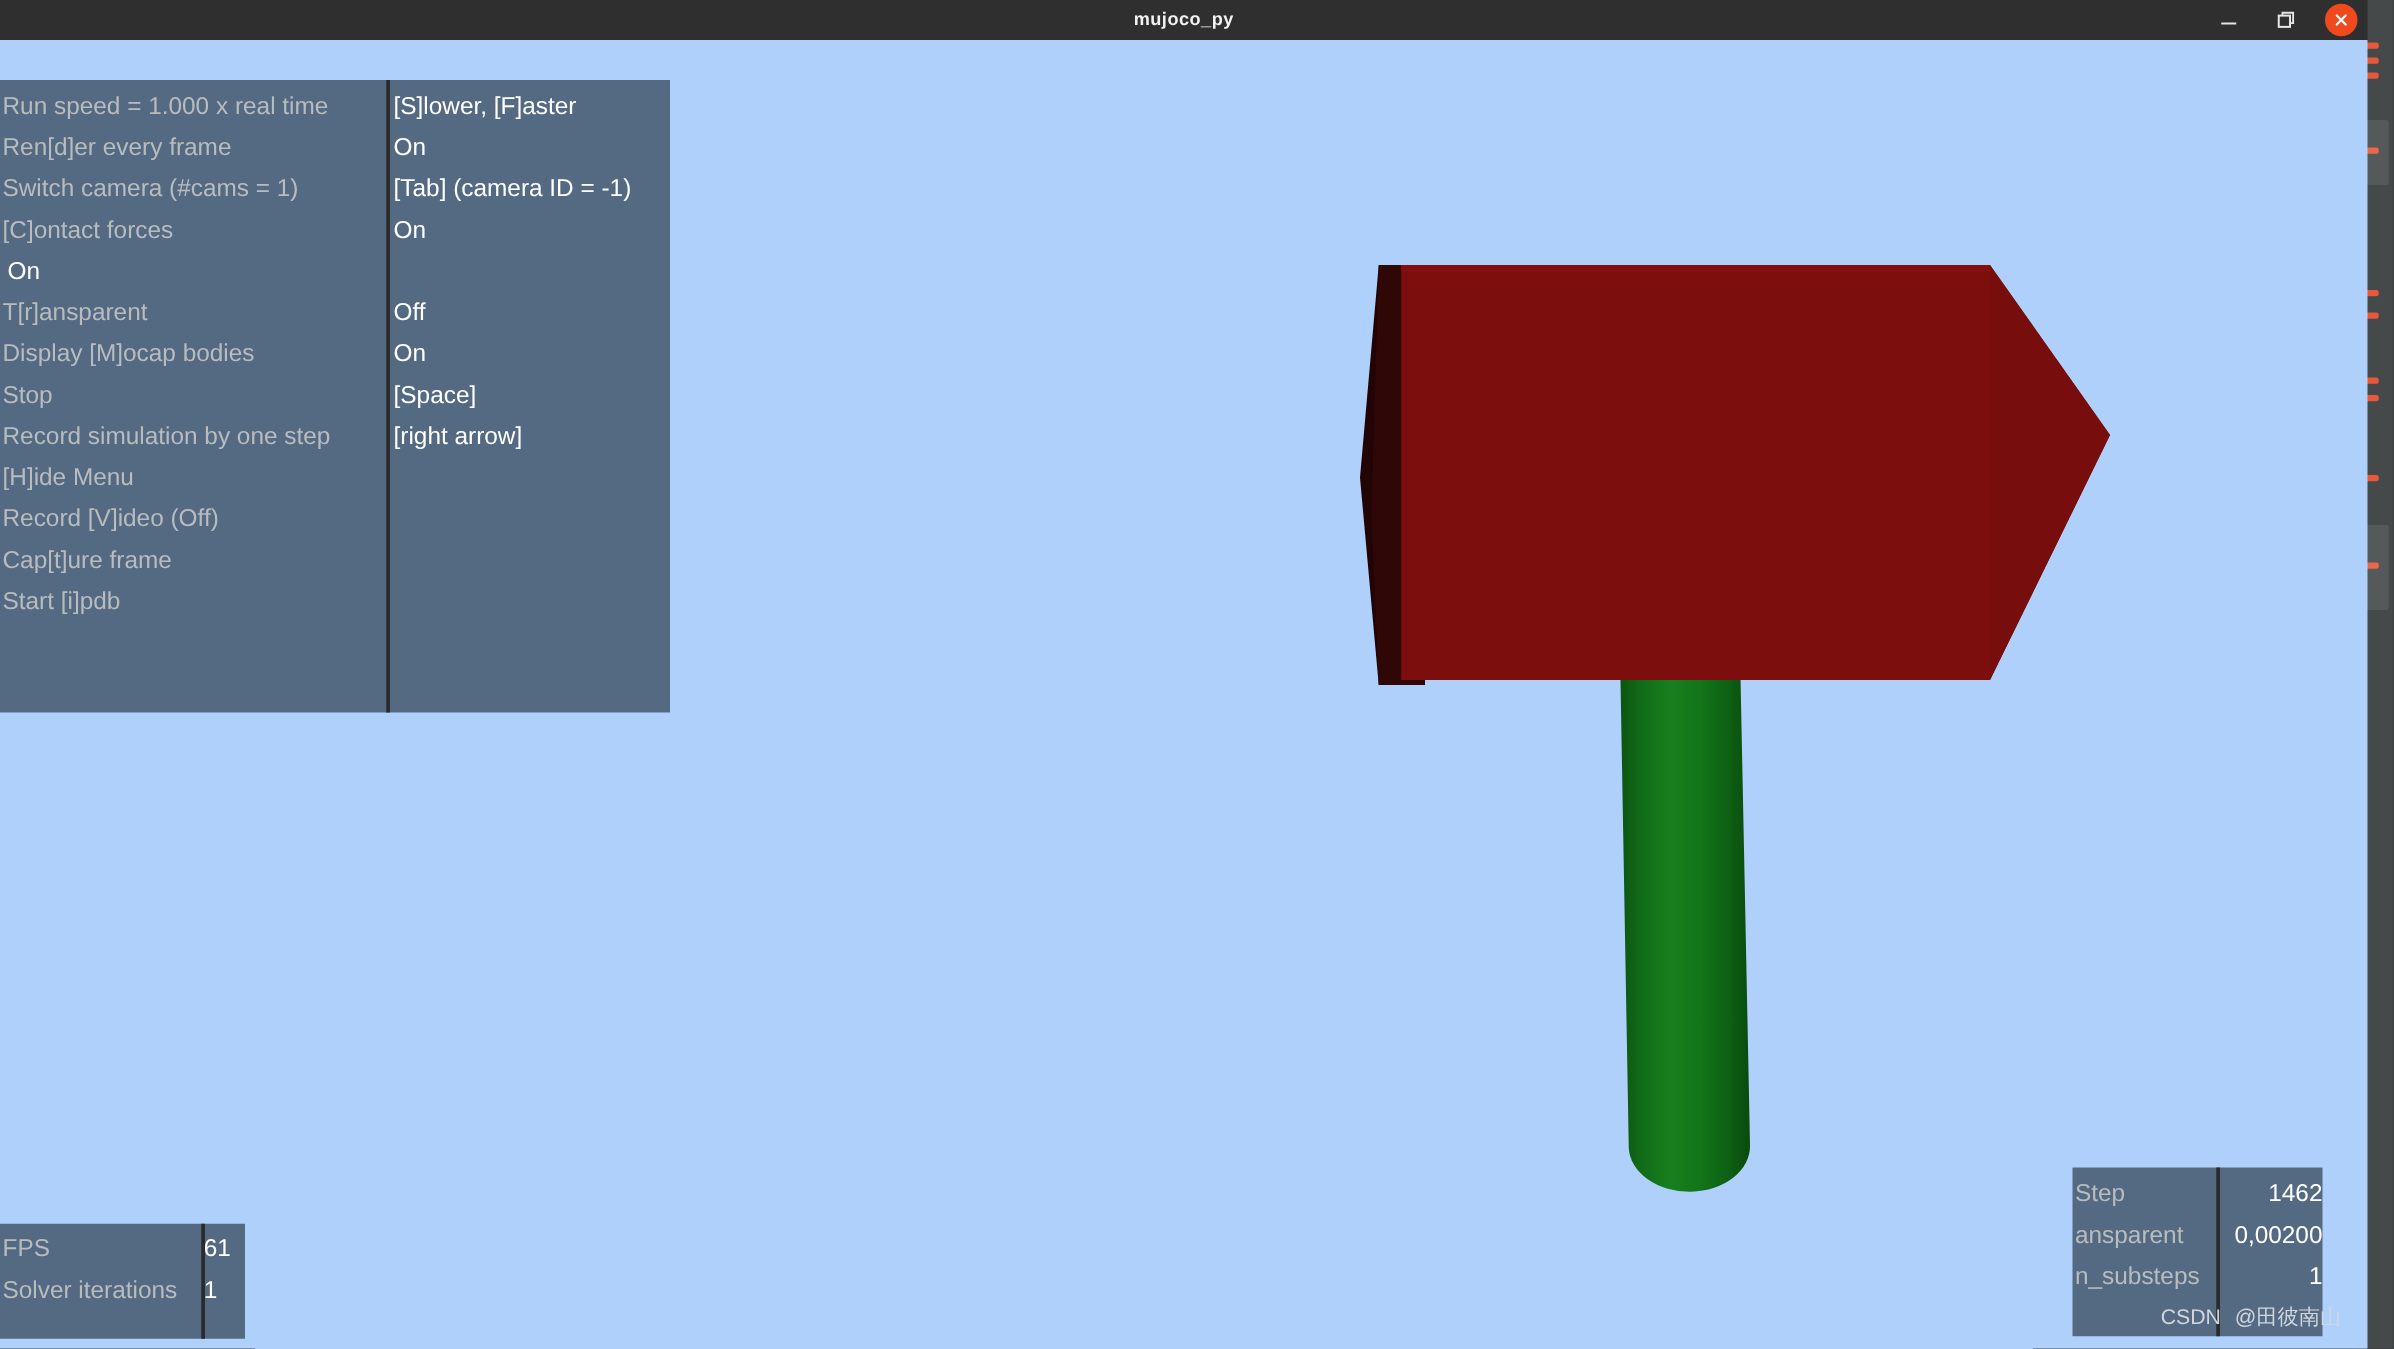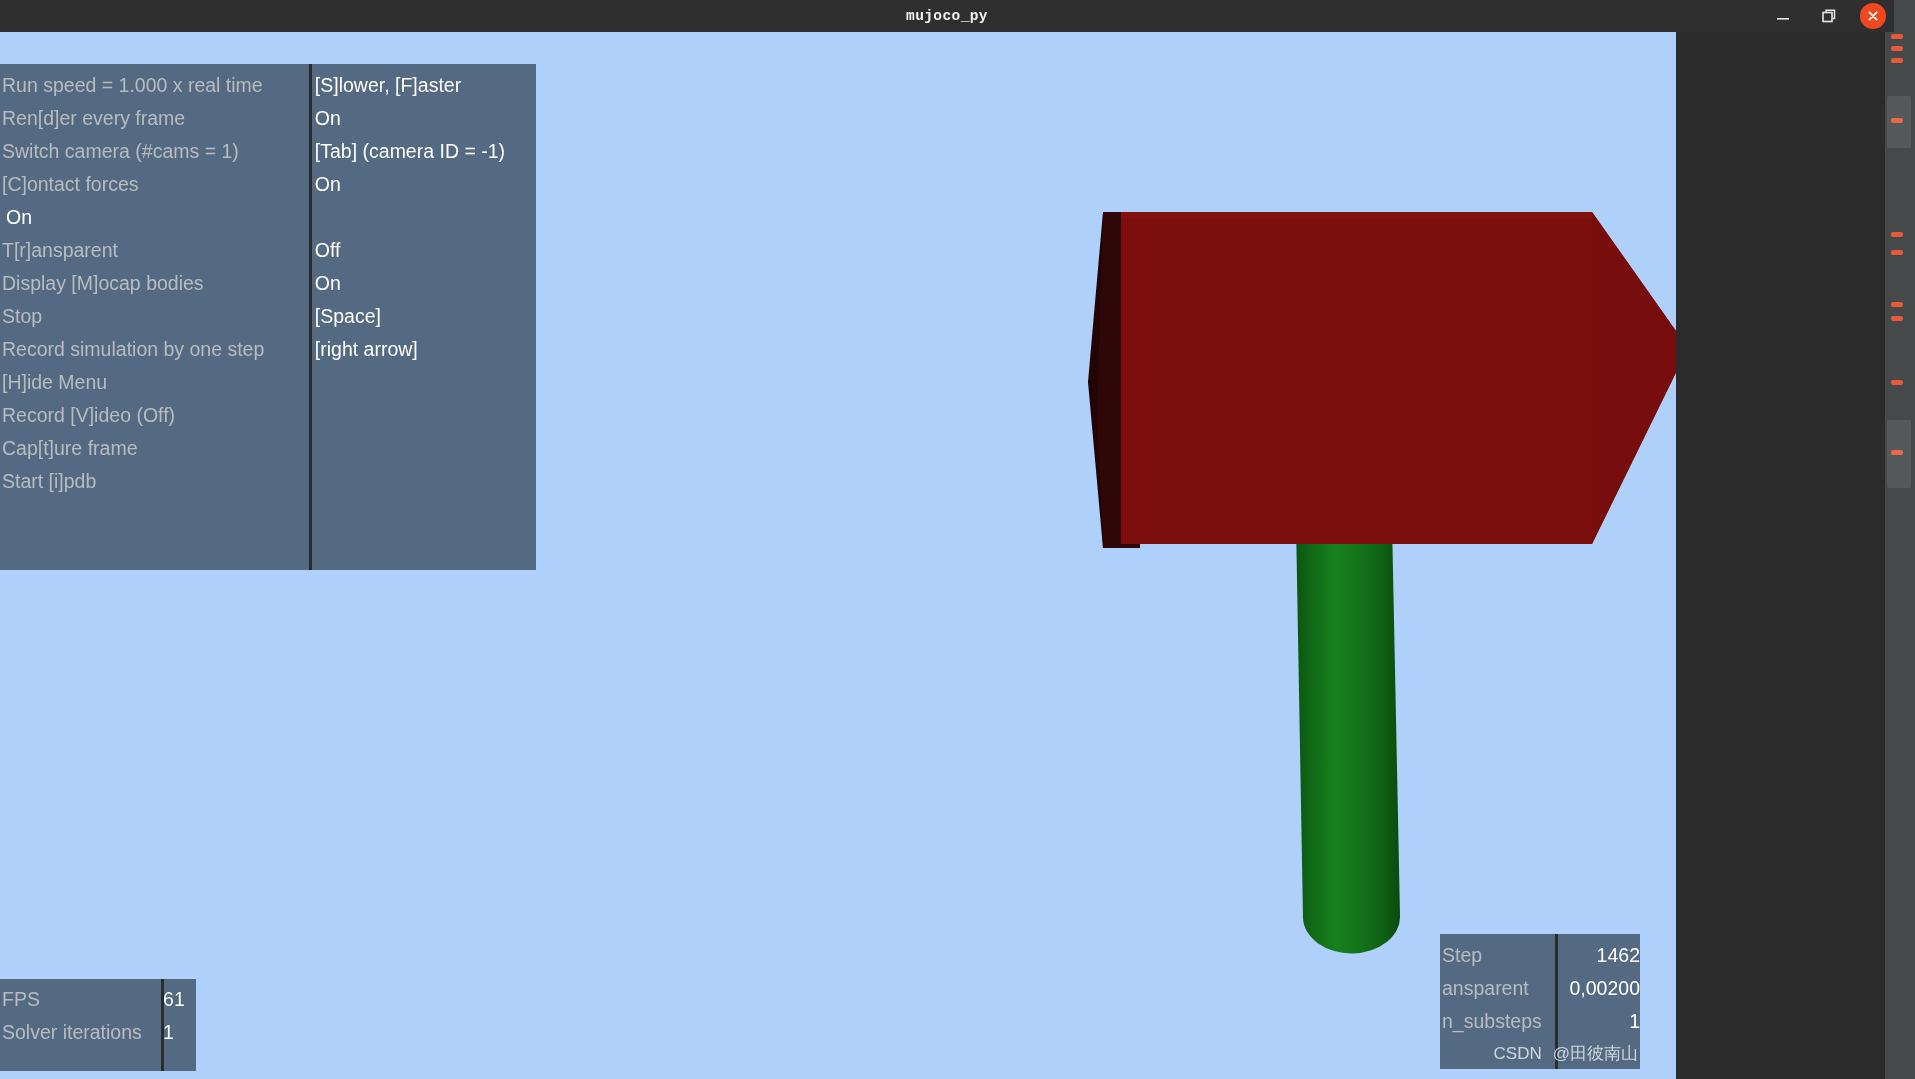--- a/index.html
+++ b/index.html
@@ -62,21 +62,21 @@
     top: 0; left: 0;
     width: 1894px;
     height: 32px;
     background: #302f2f;
     display: flex;
     align-items: center;
     justify-content: center;
   }
   #titlebar .title-text {
     color: #f2f2f2;
-    font-family: Liberation Mono, monospace;
+    font-family: Liberation Sans, sans-serif;
     font-size: 14.5px;
     font-weight: bold;
     letter-spacing: 0.4px;
   }
   #titlebar .win-controls {
     position: absolute;
     right: 8px;
     top: 0;
     height: 32px;
     display: flex;
@@ -94,21 +94,21 @@
   .winbtn.close {
     width: 26px; height: 26px;
     border-radius: 50%;
     background: #f0491e;
   }
 
   
   #viewport {
     position: absolute;
     top: 32px; left: 0;
-    width: 1676px;
+    width: 1894px;
     height: 1047px;
     background: #aed0fb;
     overflow: hidden;
   }
   #scene-svg {
     position: absolute;
     top: 0; left: 0;
     width: 1894px;
     height: 1047px;
   }
@@ -181,21 +181,21 @@
     height: 135px;
     padding-top: 5px;
   }
   #step-panel .mj-label { width: 114px; }
   #step-panel .mj-value { width: 86px; text-align: right; }
   #step-panel .mj-divider { left: 115px; height: 135px; top: 0; }
 
   
   #watermark {
     position: absolute;
-    right: 38px;
+    right: 21px;
     bottom: 14px;
     display: flex;
     align-items: center;
     color: #cfd6de;
     font-size: 17px;
     z-index: 5;
     pointer-events: none;
   }
   #watermark .wm-left { padding-right: 6px; }
   #watermark .wm-right { padding-left: 5px; }

